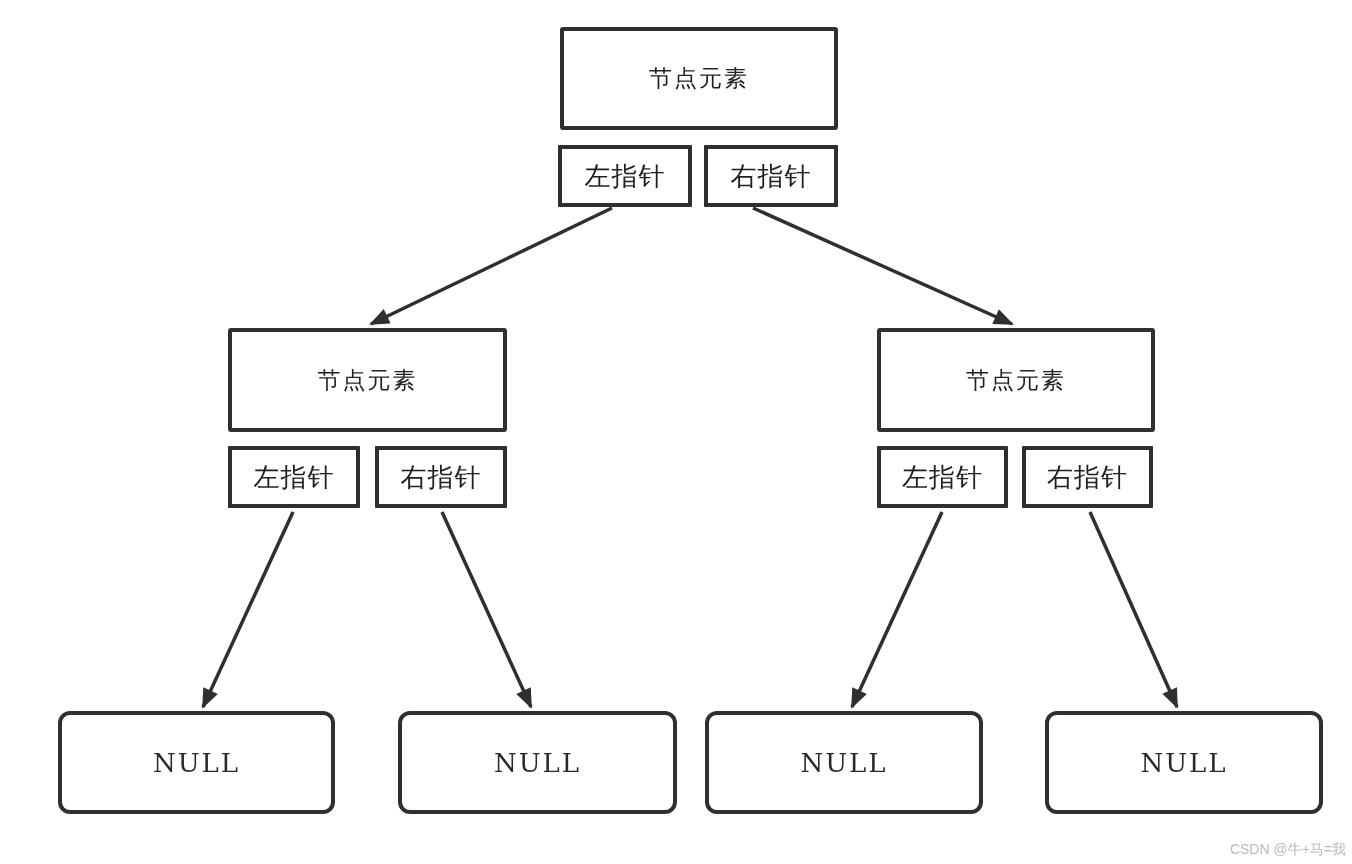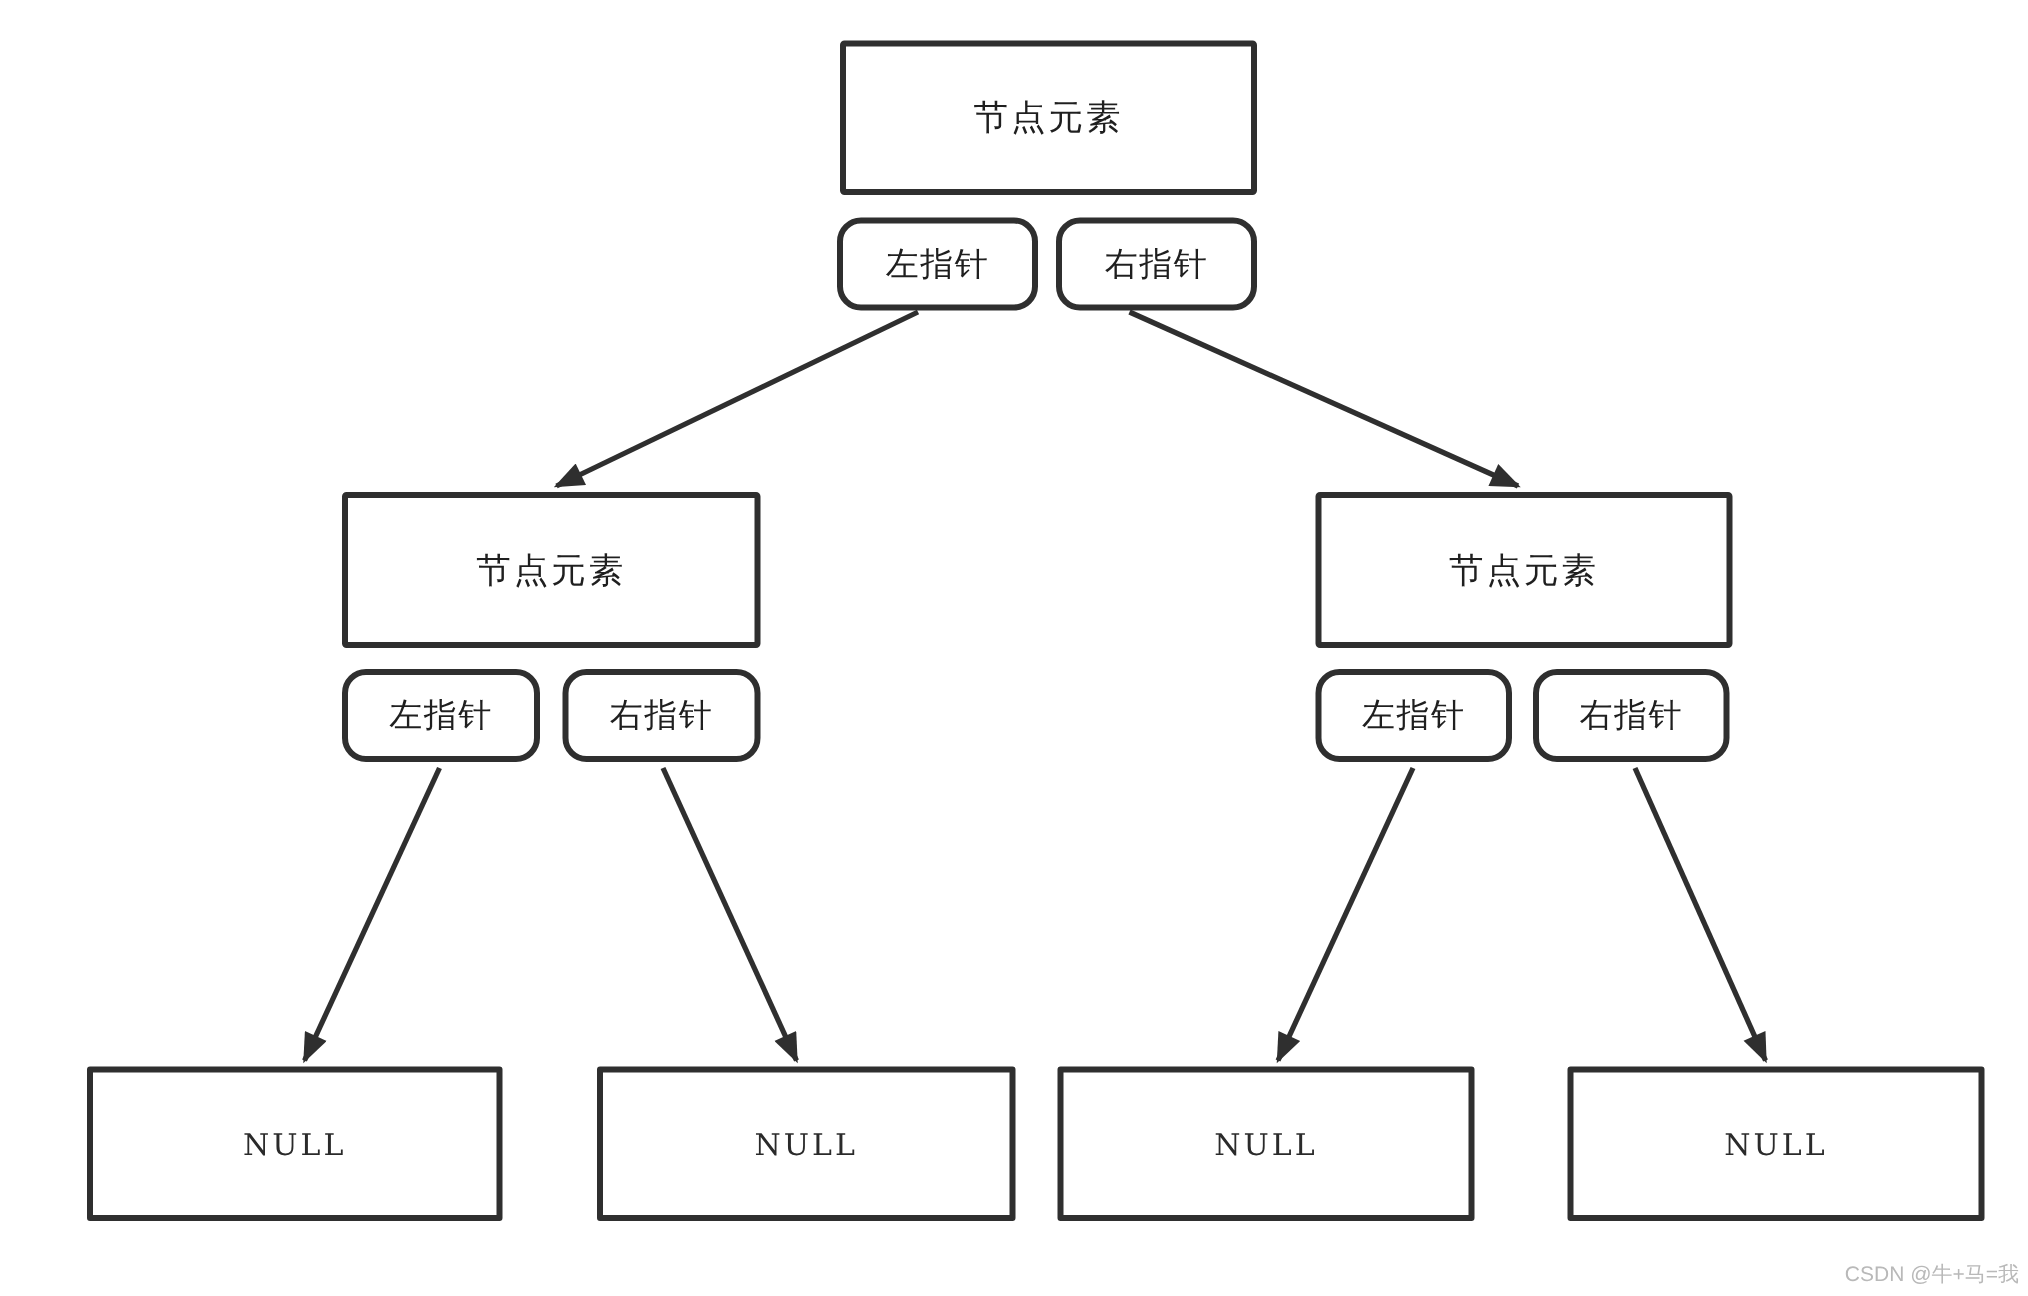--- a/index.html
+++ b/index.html
@@ -31,27 +31,27 @@
     align-items: center;
     justify-content: center;
     color: #1f1f1f;
   }
   .nodebox {
     border-radius: 3px;
     font-size: 23px;
     letter-spacing: 2px;
   }
   .ptrbox {
-    border-radius: 16px;
-    font-size: 22px;
+    border-radius: 1px;
+    font-size: 26px;
     letter-spacing: 1px;
   }
   .nullbox {
-    border-radius: 2px;
-    font-size: 20px;
+    border-radius: 12px;
+    font-size: 26px;
     letter-spacing: 2px;
     color: #2a2a2a;
   }
   .watermark {
     position: absolute;
     right: 6px;
     bottom: 5px;
     font-family: "Liberation Sans", sans-serif;
     font-size: 14px;
     color: #b9b9b9;

